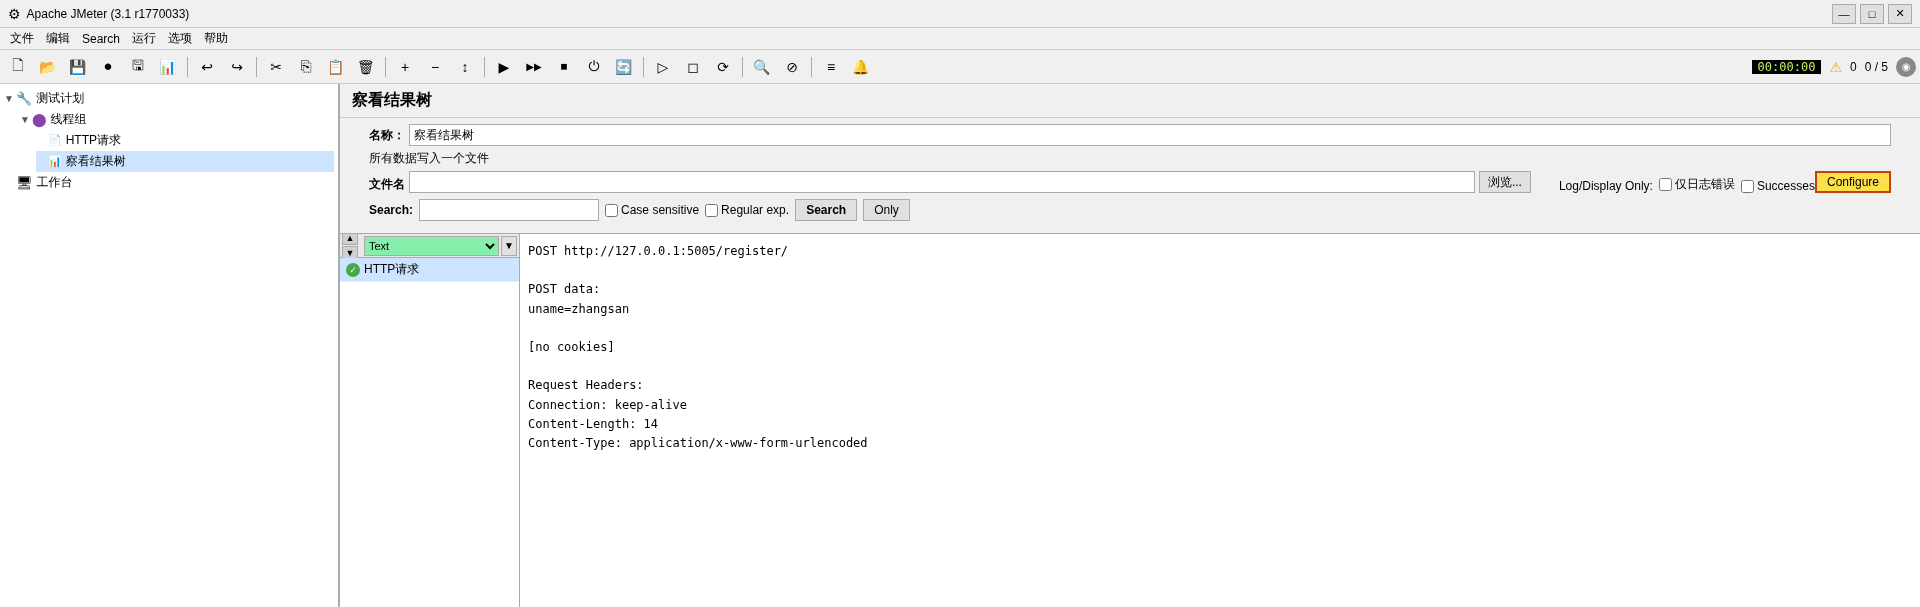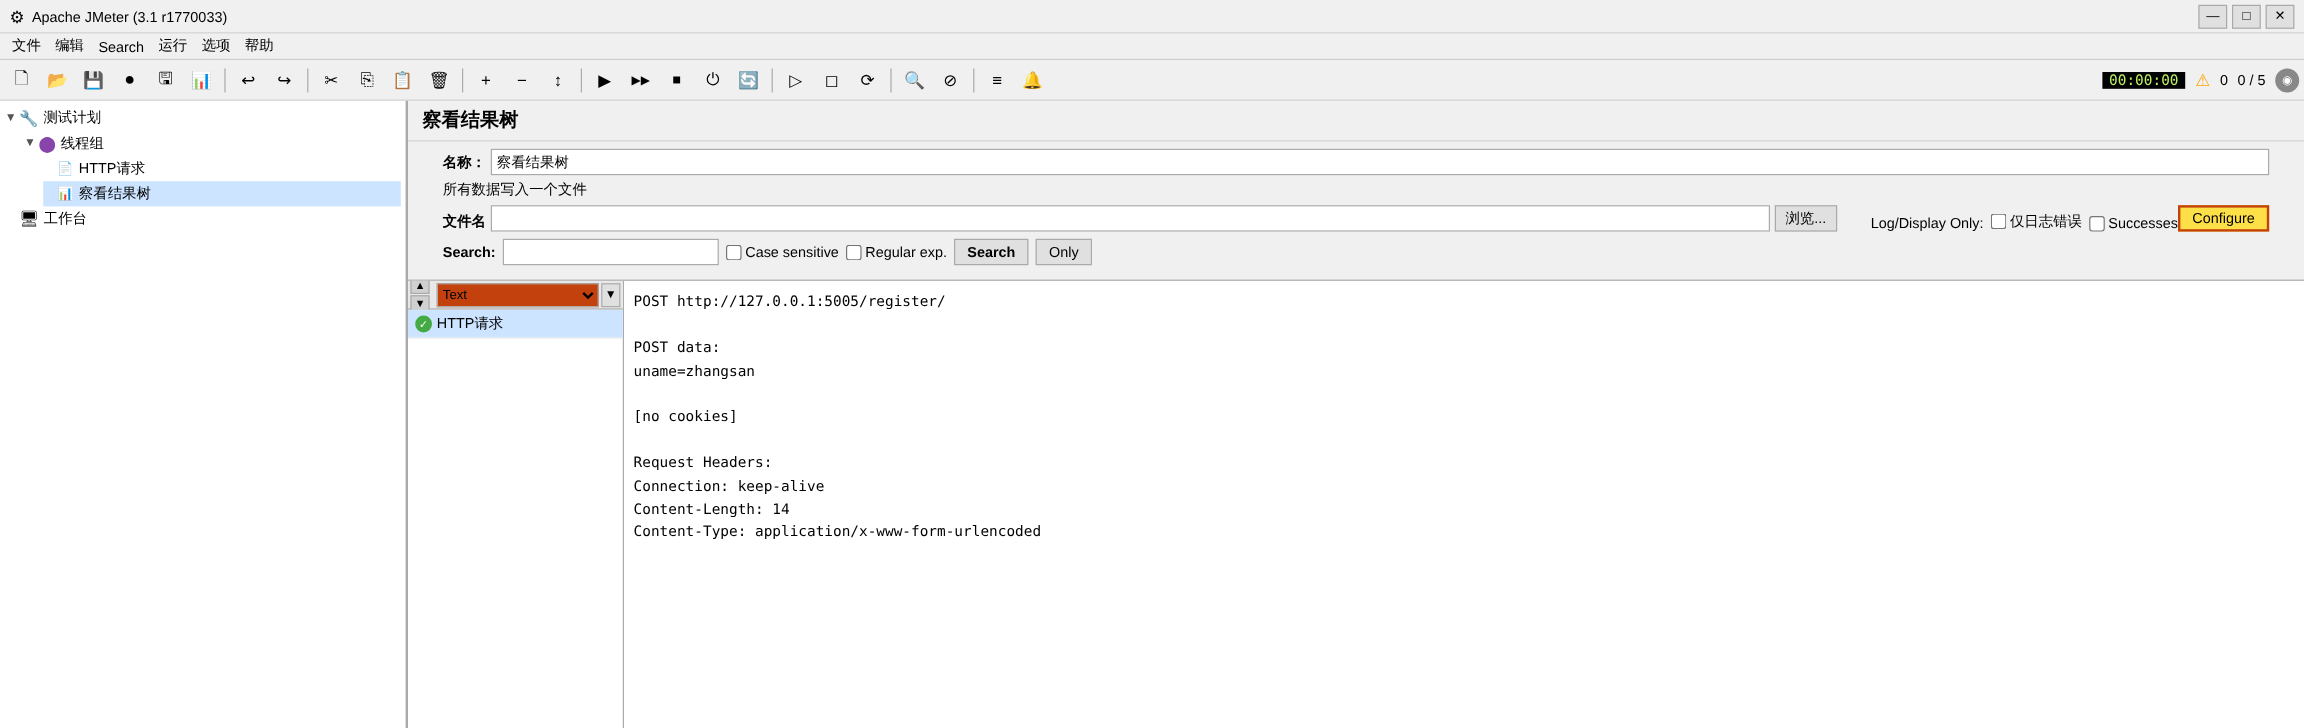--- a/index.html
+++ b/index.html
@@ -312,21 +312,21 @@
       border-bottom: 1px solid #aaa;
       padding: 2px;
       height: 24px;
       gap: 2px;
     }
     .sample-list-dropdown {
       flex: 1;
       height: 20px;
       font-size: 11px;
       border: 1px solid #aaa;
-      background: #c2410c;
+      background: #86efac;
     }
     .sample-list-arrow {
       width: 16px;
       height: 20px;
       border: 1px solid #aaa;
       background: #e0e0e0;
       cursor: pointer;
       font-size: 10px;
       display: flex;
       align-items: center;

